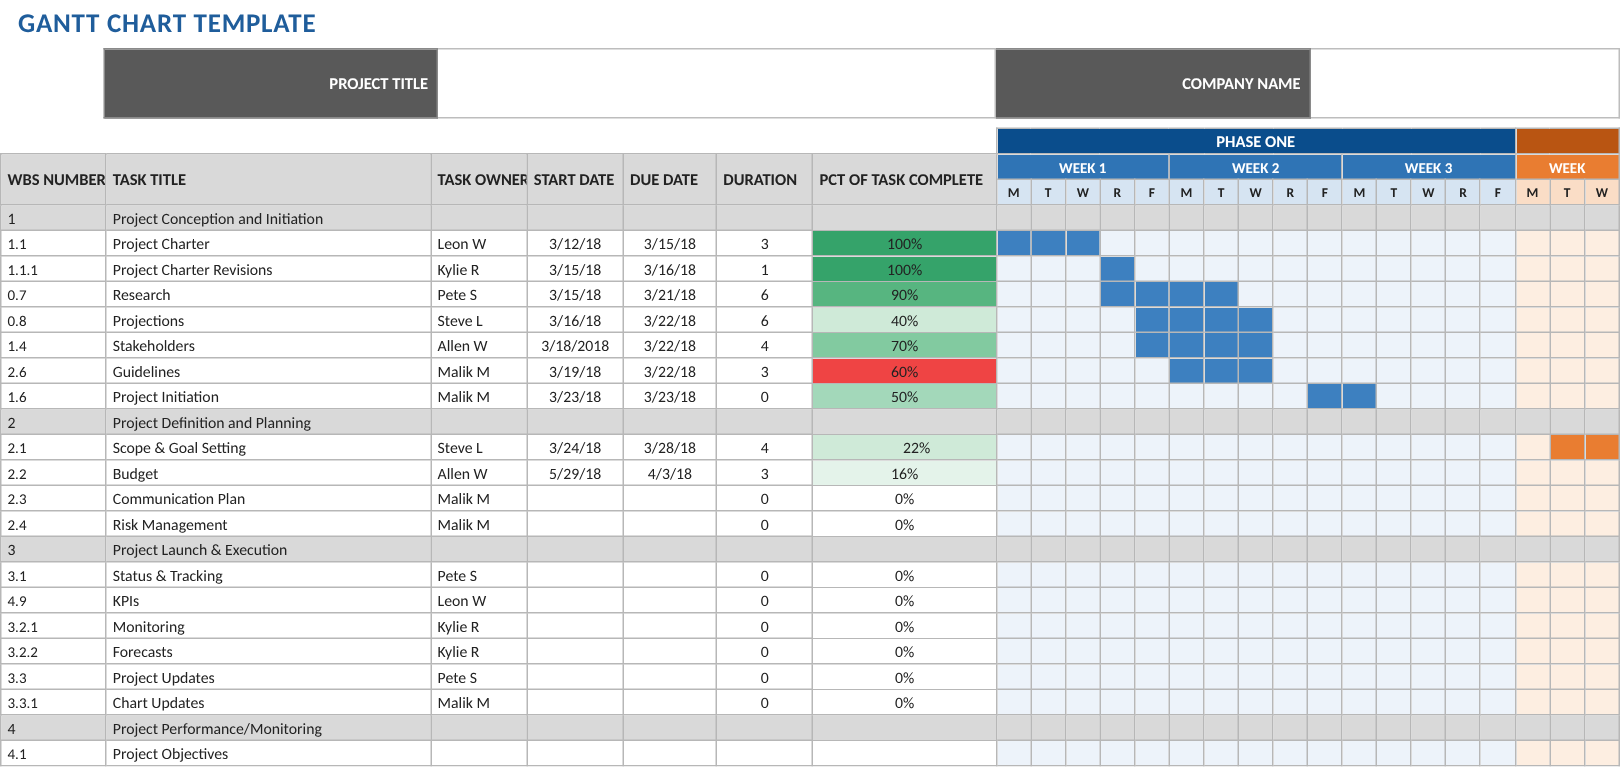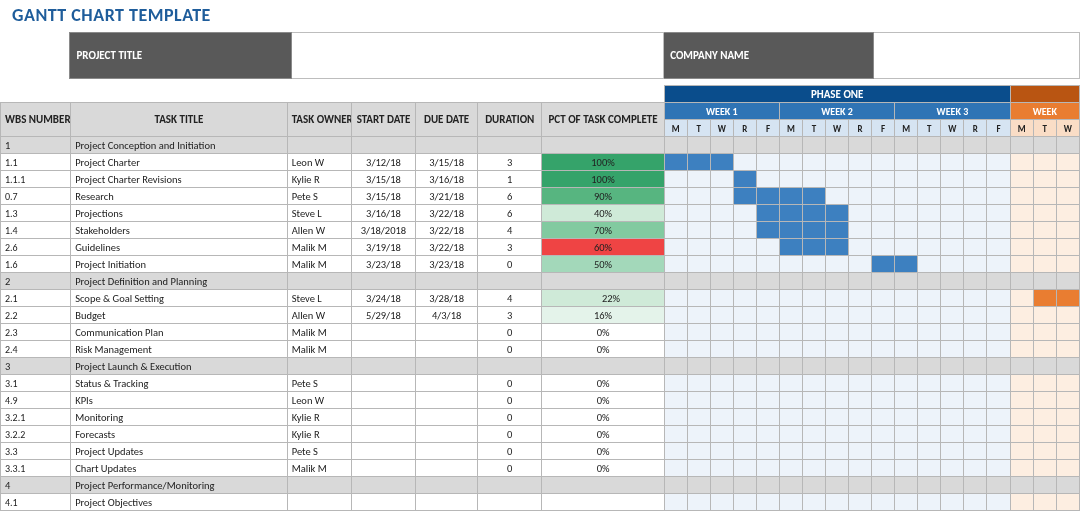--- a/index.html
+++ b/index.html
@@ -18,20 +18,21 @@
     font-size: 18px;
     letter-spacing: .5px;
     padding: 4px 12px 6px 12px;
   }
   .meta table { border-collapse: collapse; width: 100%; }
   .meta td { height: 17px; }
   .meta .lbl {
     background: #595959;
     color: #fff;
     font-weight: 700;
+    text-align: right;
     padding: 16px 6px;
     border: 1px solid #8a8a8a;
     font-size: 11px;
   }
   .meta .val {
     background: #fff;
     border: 1px solid #bdbdbd;
   }
   .grid { margin-top: 6px; }
   .grid table { border-collapse: collapse; table-layout: fixed; width: 1080px; }
@@ -39,21 +40,21 @@
     border: 1px solid #b7b7b7;
     padding: 0 4px;
     height: 17px;
     overflow: hidden;
     white-space: nowrap;
     text-overflow: clip;
   }
   .hd {
     background: #d9d9d9;
     font-weight: 700;
-    text-align: center;
+    text-align: left;
     vertical-align: middle;
   }
   .phase1 { background: #0a4d8c; color: #fff; text-align: center; font-weight: 700; }
   .phase2 { background: #b95512; color: #fff; text-align: center; font-weight: 700; }
   .wk1    { background: #2f74b5; color: #fff; text-align: center; font-weight: 700; font-size: 10px; }
   .wk2    { background: #e97d31; color: #fff; text-align: center; font-weight: 700; font-size: 10px; }
   .dow1   { background: #d6e4f2; text-align: center; font-size: 9px; font-weight:700; }
   .dow2   { background: #faddc6; text-align: center; font-size: 9px; font-weight:700; }
   .cell1  { background: #edf3fa; }
   .cell2  { background: #fdeee1; }
@@ -261,21 +262,21 @@
           <td class="cell1"></td>
           <td class="cell1"></td>
           <td class="cell1"></td>
           <td class="cell1"></td>
           <td class="cell1"></td>
           <td class="cell2"></td>
           <td class="cell2"></td>
           <td class="cell2"></td>
         </tr>
         <tr>
-          <td class="wbs">1.3</td>
+          <td class="wbs">0.8</td>
           <td class="tt">Projections</td>
           <td class="tt">Steve L</td>
           <td class="ctr">3/16/18</td>
           <td class="ctr">3/22/18</td>
           <td class="ctr">6</td>
           <td class="pct" style="background: rgb(207, 234, 216);">40%</td>
           <td class="cell1"></td>
           <td class="cell1"></td>
           <td class="cell1"></td>
           <td class="cell1"></td>

